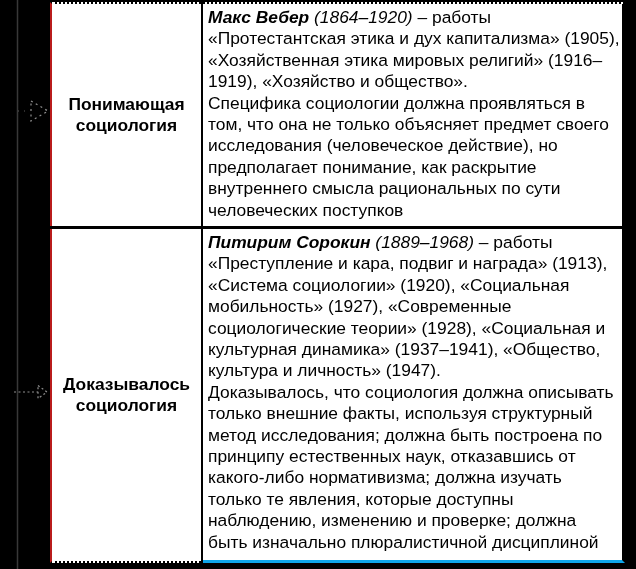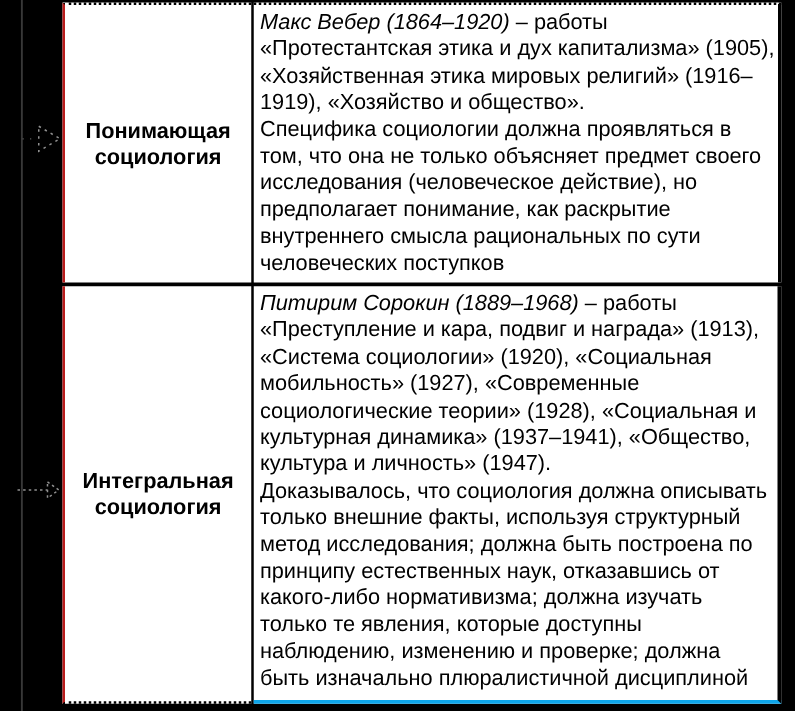--- a/index.html
+++ b/index.html
@@ -50,21 +50,21 @@
   }
   .content-cell {
     padding: 3px 2px 0 5px;
     border-right: 3px solid #000;
     white-space: pre-wrap;
     overflow: hidden;
   }
   .row1 { border-top: 2px dotted #000; }
   .label-cell.row2 { border-bottom: 2px dotted #000; }
   .content-cell.row2 { border-bottom: 3px solid #0ea5e9; }
-  .author { font-weight: normal; font-style: italic; }
+  .author { font-weight: bold; font-style: italic; }
   .years { font-style: italic; }
 </style>
 </head>
 <body>
 
 <div class="stage">
 
   <svg class="connectors" viewBox="0 0 636 569" xmlns="http://www.w3.org/2000/svg">
     <line x1="17.5" y1="0" x2="17.5" y2="569" stroke="#383838" stroke-width="1.5"></line>
     <g>
@@ -79,19 +79,19 @@
 
   <div class="table">
 
     <div class="cell label-cell row1">
       <span>Понимающая социология</span>
     </div>
 
     <div class="cell content-cell row1"><span class="author">Макс Вебер</span><span class="years"> (1864–1920)</span><span> – работы «Протестантская этика и дух капитализма» (1905), «Хозяйственная этика мировых религий» (1916–1919), «Хозяйство и общество».</span><br><span>Специфика социологии должна проявляться в том, что она не только объясняет предмет своего исследования (человеческое действие), но предполагает понимание, как раскрытие внутреннего смысла рациональных по сути человеческих поступков</span></div>
 
     <div class="cell label-cell row2">
-      <span>Интегральная социология</span>
+      <span>Доказывалось социология</span>
     </div>
 
     <div class="cell content-cell row2"><span class="author">Питирим Сорокин</span><span class="years"> (1889–1968)</span><span> – работы «Преступление и кара, подвиг и награда» (1913), «Система социологии» (1920), «Социальная мобильность» (1927), «Современные социологические теории» (1928), «Социальная и культурная динамика» (1937–1941), «Общество, культура и личность» (1947).</span><br><span>Доказывалось, что социология должна описывать только внешние факты, используя структурный метод исследования; должна быть построена по принципу естественных наук, отказавшись от какого-либо нормативизма; должна изучать только те явления, которые доступны наблюдению, изменению и проверке; должна быть изначально плюралистичной дисциплиной</span></div>
 
   </div>
 </div>
 
 </body></html>

